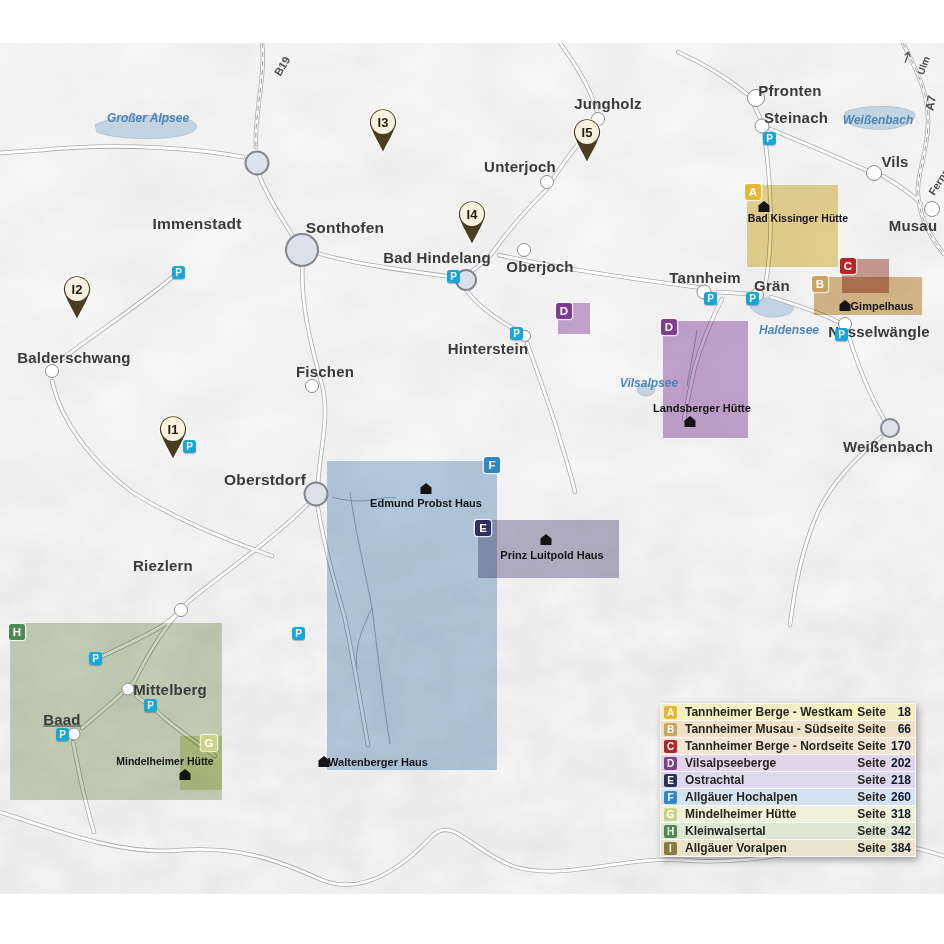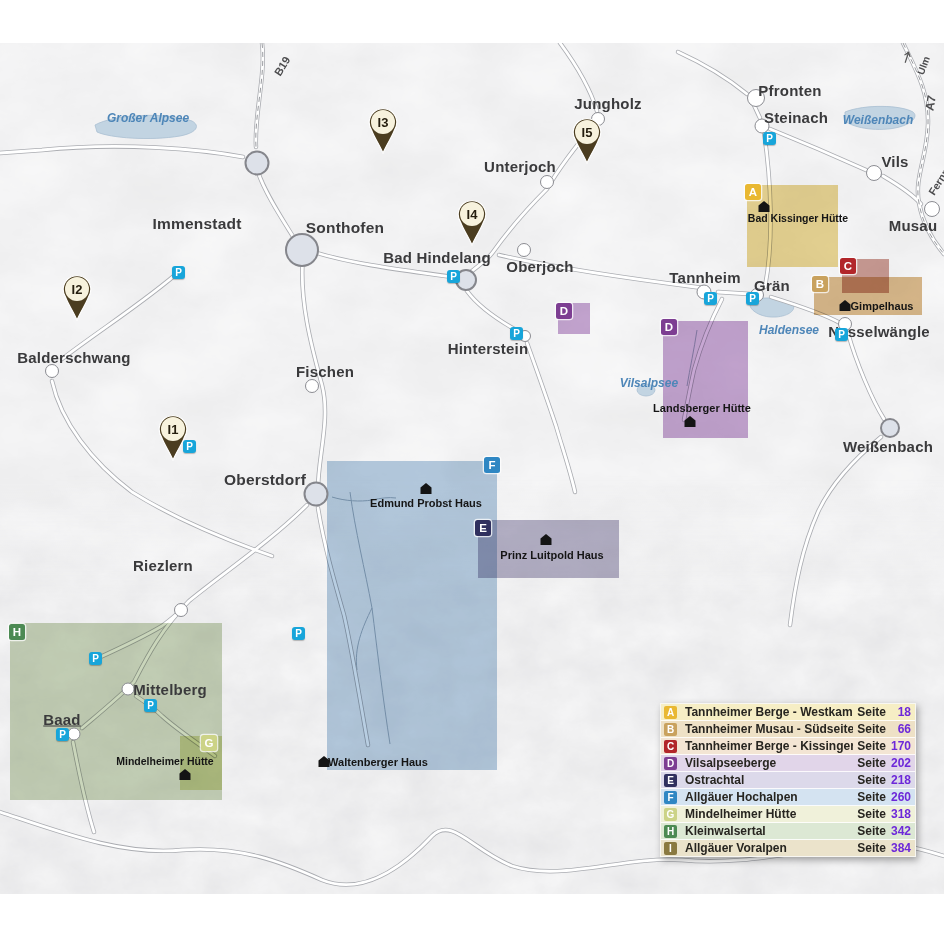--- a/index.html
+++ b/index.html
@@ -40,21 +40,21 @@
   
   #legend{position:absolute;left:660px;top:703px;width:254px;
         box-shadow:2px 3px 7px rgba(0,0,0,.35);border:1px solid #f8f7f2;}
   .lrow{display:flex;align-items:center;height:16px;padding:0 4px 0 3px;
         border-bottom:1px solid rgba(255,255,255,.85);}
   .lrow:last-child{border-bottom:none;}
   .lbadge{width:13px;height:13px;border-radius:2px;color:#fff;font-size:10px;font-weight:700;
         display:flex;align-items:center;justify-content:center;margin-right:8px;flex:none;}
   .lname{flex:1;font-size:12px;font-weight:700;color:#272520;white-space:nowrap;overflow:hidden;}
   .lseite{font-size:12px;font-weight:700;color:#272520;margin-left:4px;}
-  .lpage{width:25px;text-align:right;font-size:12px;font-weight:700;color:#6d28d9;}
+  .lpage{width:25px;text-align:right;font-size:12px;font-weight:700;color:#0f172a;}
   .rA{background:#f6eec5;} .rB{background:#eee1c6;} .rC{background:#f3e5d4;}
   .rD{background:#e1d5e9;} .rE{background:#dcd9ea;} .rF{background:#d4e3f1;}
   .rG{background:#f0f1da;} .rH{background:#dce8d4;} .rI{background:#ebe3cb;}
 </style>
 </head>
 <body>
 
 <div id="stage">
   <div id="map">
 
@@ -335,21 +335,21 @@
       <span class="lpage">18</span>
     </div>
     <div class="lrow rB">
       <span class="lbadge bB">B</span>
       <span class="lname">Tannheimer Musau - Südseite</span>
       <span class="lseite">Seite</span>
       <span class="lpage">66</span>
     </div>
     <div class="lrow rC">
       <span class="lbadge bC">C</span>
-      <span class="lname">Tannheimer Berge - Kissinger</span>
+      <span class="lname">Tannheimer Berge - Nordseite</span>
       <span class="lseite">Seite</span>
       <span class="lpage">170</span>
     </div>
     <div class="lrow rD">
       <span class="lbadge bD">D</span>
       <span class="lname">Vilsalpseeberge</span>
       <span class="lseite">Seite</span>
       <span class="lpage">202</span>
     </div>
     <div class="lrow rE">

